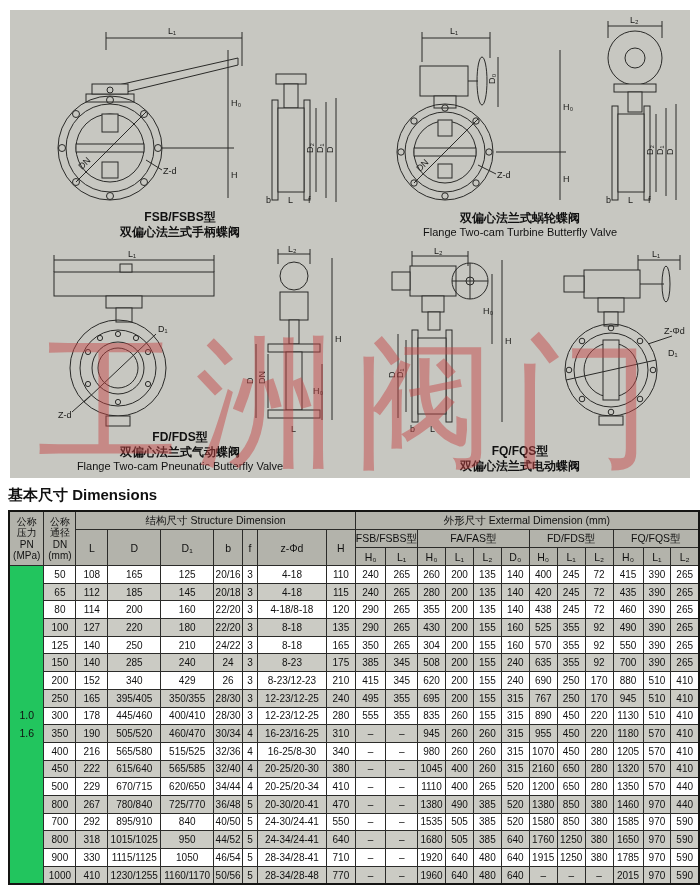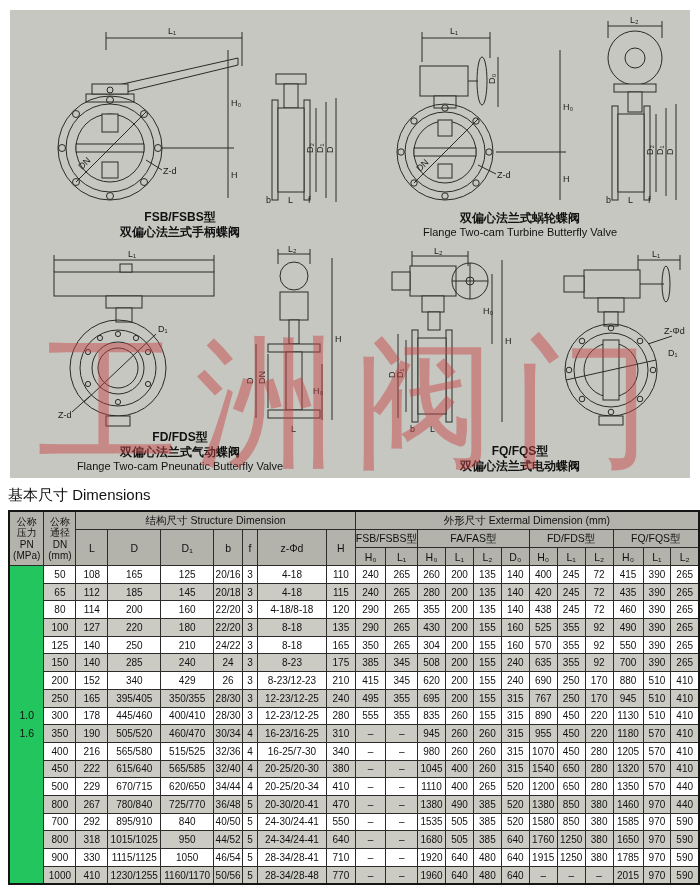--- a/index.html
+++ b/index.html
@@ -11,21 +11,21 @@
   .caption{position:absolute;left:0;bottom:4px;width:100%;text-align:center;line-height:1.25;}
   .cap-model{font-size:12px;font-weight:bold;}
   .cap-cn{font-size:12px;font-weight:bold;}
   .cap-en{font-size:11px;}
   .watermark{position:absolute;left:27px;top:295px;width:676px;height:195px;z-index:5;pointer-events:none;
     font-family:"DejaVu Serif",serif;font-size:142px;line-height:195px;letter-spacing:16px;
     color:rgba(196,70,70,0.48);white-space:nowrap;overflow:hidden;text-align:justify;}
   .ln{stroke:#2a2a28;stroke-width:1;fill:none;}
   .lnf{stroke:#2a2a28;stroke-width:1;fill:#c7c7c1;}
   .dim{font-size:9px;fill:#1a1a18;font-family:"Liberation Sans",sans-serif;}
-  .sec-title{position:absolute;left:8px;top:486px;font-size:15px;font-weight:normal;}
+  .sec-title{position:absolute;left:8px;top:486px;font-size:15px;font-weight:bold;}
   .dims-table{position:absolute;left:8px;top:510px;border-collapse:collapse;table-layout:fixed;
     border:2px solid #151513;}
   .dims-table th,.dims-table td{border:1px solid #2b2b29;text-align:center;vertical-align:middle;
     padding:0;overflow:hidden;white-space:nowrap;font-weight:normal;}
   .dims-table thead th{background:#b3b3ab;font-size:10.5px;height:17px;}
   .dims-table thead th.head-tall{white-space:pre-line;font-size:10px;line-height:1.12;}
   .dims-table tbody td{font-size:10px;height:16.7px;background:#fff;}
   .dims-table tbody tr.alt td{background:#cbcbc4;}
   .dims-table tbody td.pn-cell{white-space:pre-line;font-size:10.5px;line-height:1.7;background:#22c55e;}
 </style>
@@ -582,21 +582,21 @@
         <td>570</td>
         <td>410</td>
       </tr>
       <tr>
         <td>400</td>
         <td>216</td>
         <td>565/580</td>
         <td>515/525</td>
         <td>32/36</td>
         <td>4</td>
-        <td>16-25/7-30</td>
+        <td>16-25/8-30</td>
         <td>340</td>
         <td>–</td>
         <td>–</td>
         <td>980</td>
         <td>260</td>
         <td>260</td>
         <td>315</td>
         <td>1070</td>
         <td>450</td>
         <td>280</td>
@@ -612,21 +612,21 @@
         <td>32/40</td>
         <td>4</td>
         <td>20-25/20-30</td>
         <td>380</td>
         <td>–</td>
         <td>–</td>
         <td>1045</td>
         <td>400</td>
         <td>260</td>
         <td>315</td>
-        <td>1540</td>
+        <td>2160</td>
         <td>650</td>
         <td>280</td>
         <td>1320</td>
         <td>570</td>
         <td>410</td>
       </tr>
       <tr>
         <td>500</td>
         <td>229</td>
         <td>670/715</td>

